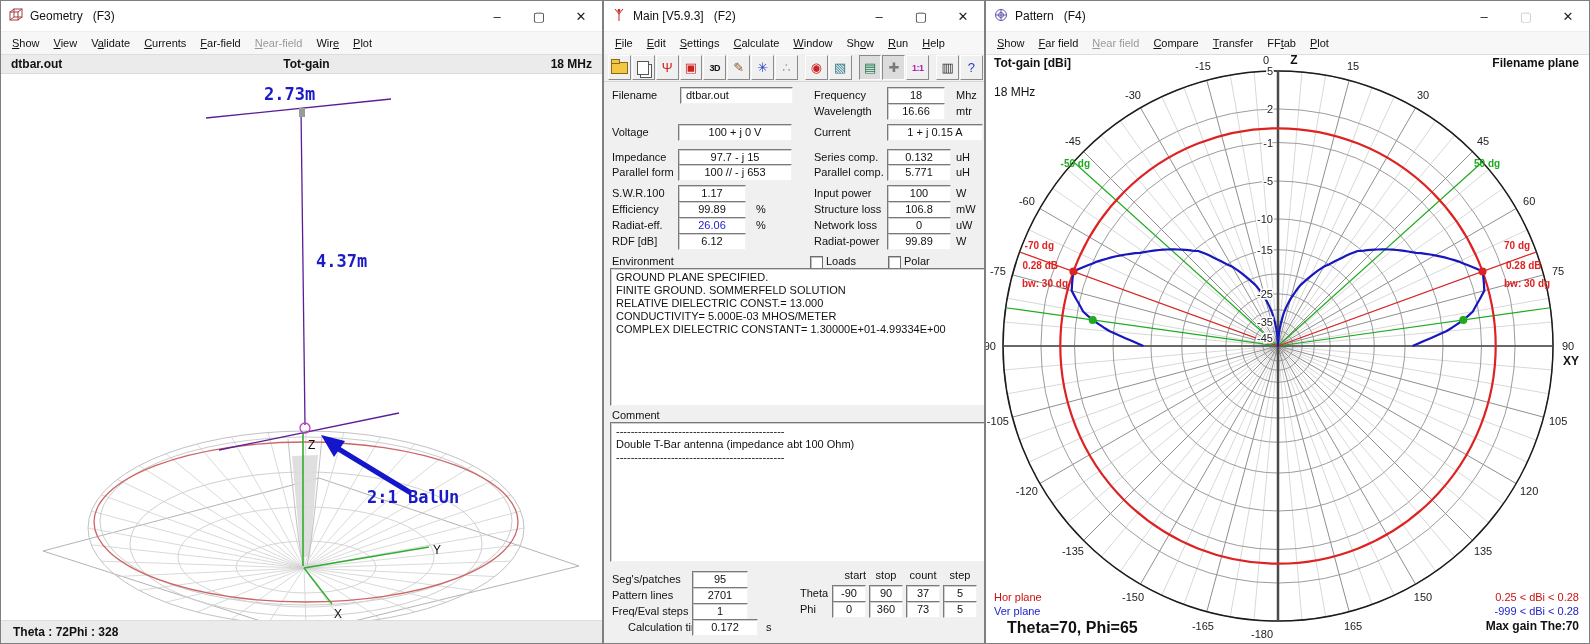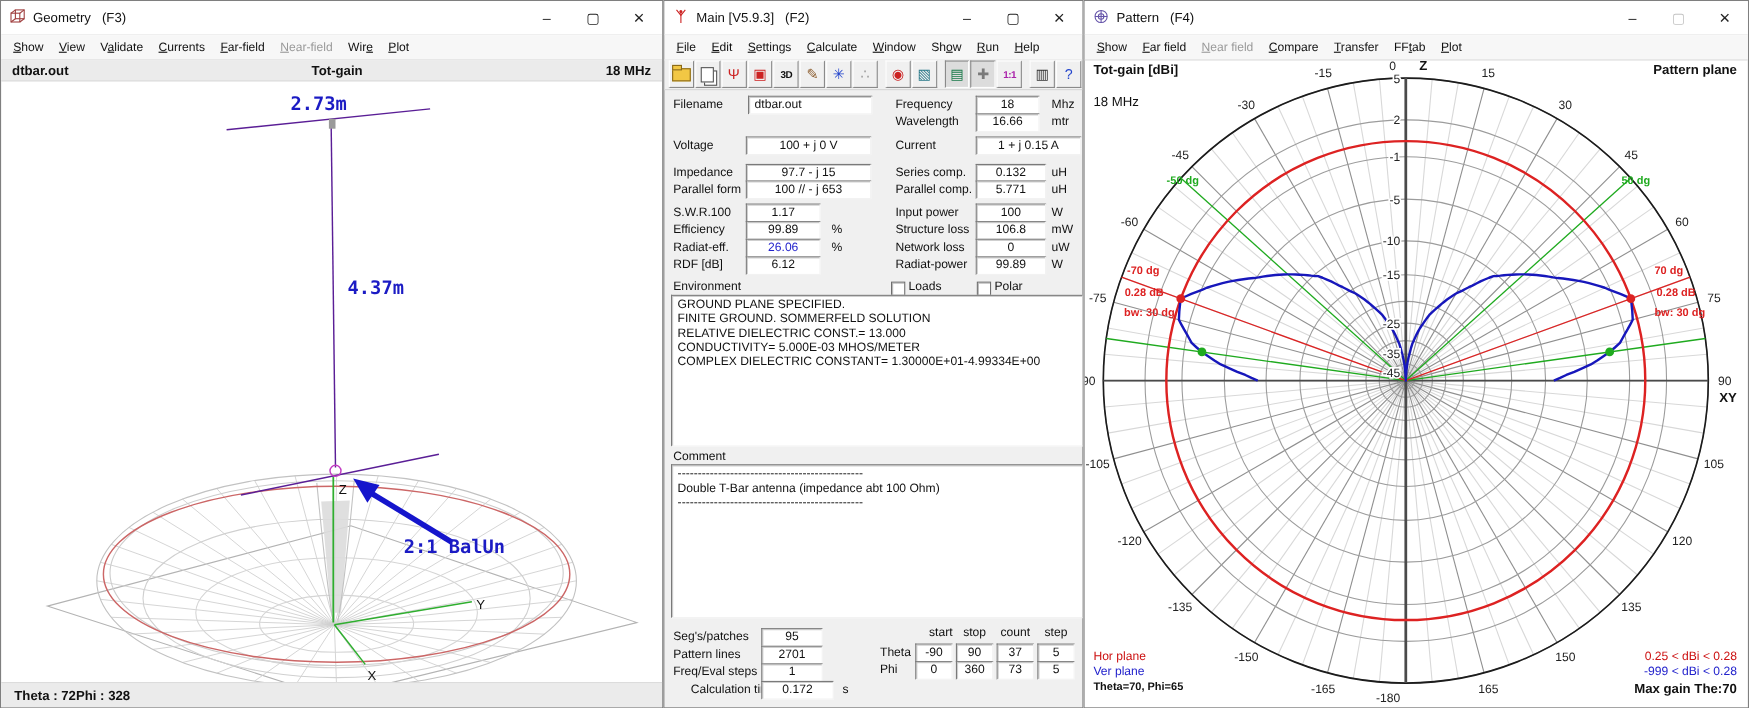--- a/index.html
+++ b/index.html
@@ -489,22 +489,22 @@
     <div class="menubar" id="menu-pattern">
         <span class="mi"><u>S</u>how</span>
         <span class="mi"><u>F</u>ar field</span>
         <span class="mi dis"><u>N</u>ear field</span>
         <span class="mi"><u>C</u>ompare</span>
         <span class="mi"><u>T</u>ransfer</span>
         <span class="mi">FF<u>t</u>ab</span>
         <span class="mi"><u>P</u>lot</span>
       </div>
     <div class="pat-txt bold" style="left:8px;top:55px;font-size:12px">Tot-gain [dBi]</div>
-    <div class="pat-txt bold" style="right:10px;top:55px;font-size:12px">Pattern plane</div>
+    <div class="pat-txt bold" style="right:10px;top:55px;font-size:12px">Filename plane</div>
     <div class="pat-txt" style="left:8px;top:84px;font-size:12px">18 MHz</div>
     <div class="pat-txt red" style="left:8px;top:590px">Hor plane</div>
     <div class="pat-txt blue" style="left:8px;top:604px">Ver plane</div>
-    <div class="pat-txt bold" style="left:8px;top:618px;font-size:10px">Theta=70, Phi=65</div>
+    <div class="pat-txt bold" style="left:21px;top:618px;font-size:16px">Theta=70, Phi=65</div>
     <div class="pat-txt red" style="right:10px;top:590px">0.25 &lt; dBi &lt; 0.28</div>
     <div class="pat-txt blue" style="right:10px;top:604px">-999 &lt; dBi &lt; 0.28</div>
     <div class="pat-txt bold" style="right:10px;top:618px;font-size:12px">Max gain The:70</div>
   </div>
 </div>
 
 </body></html>

